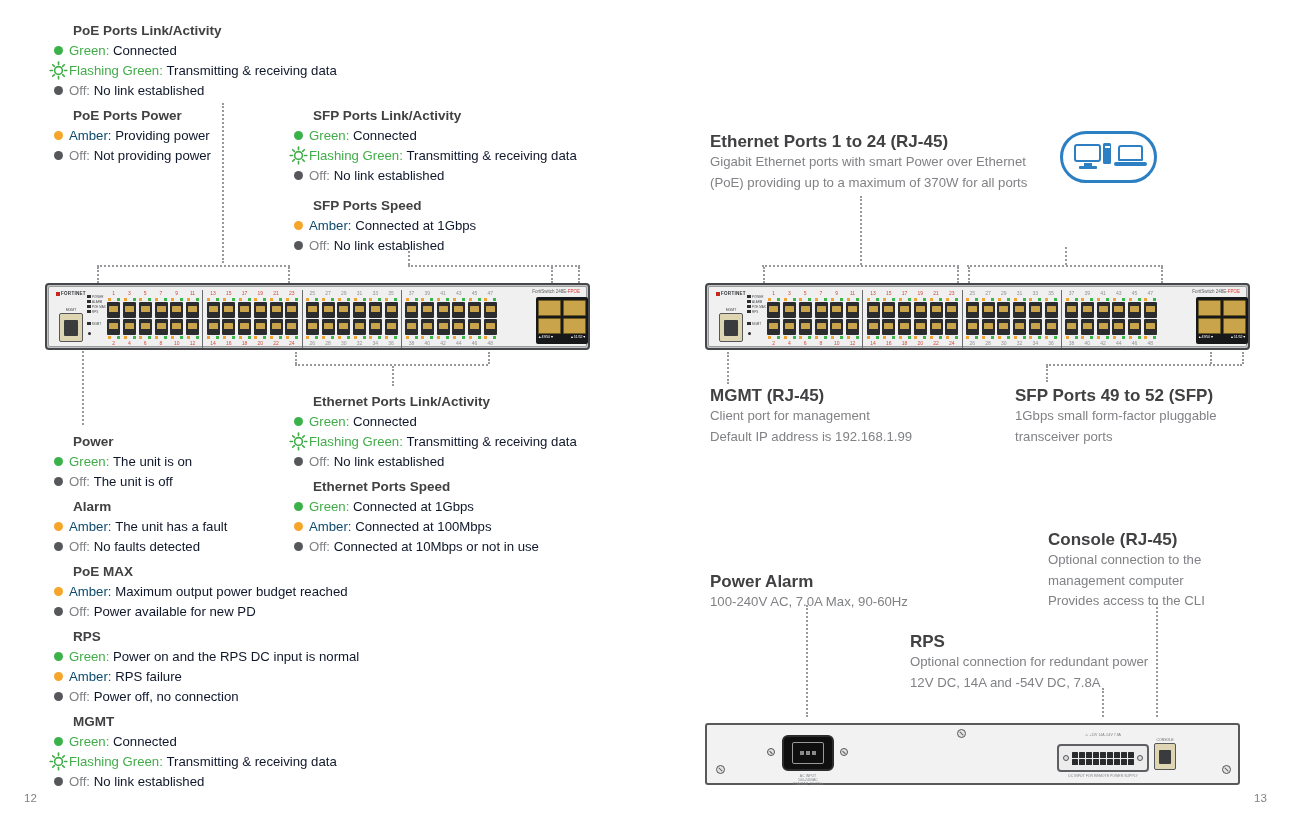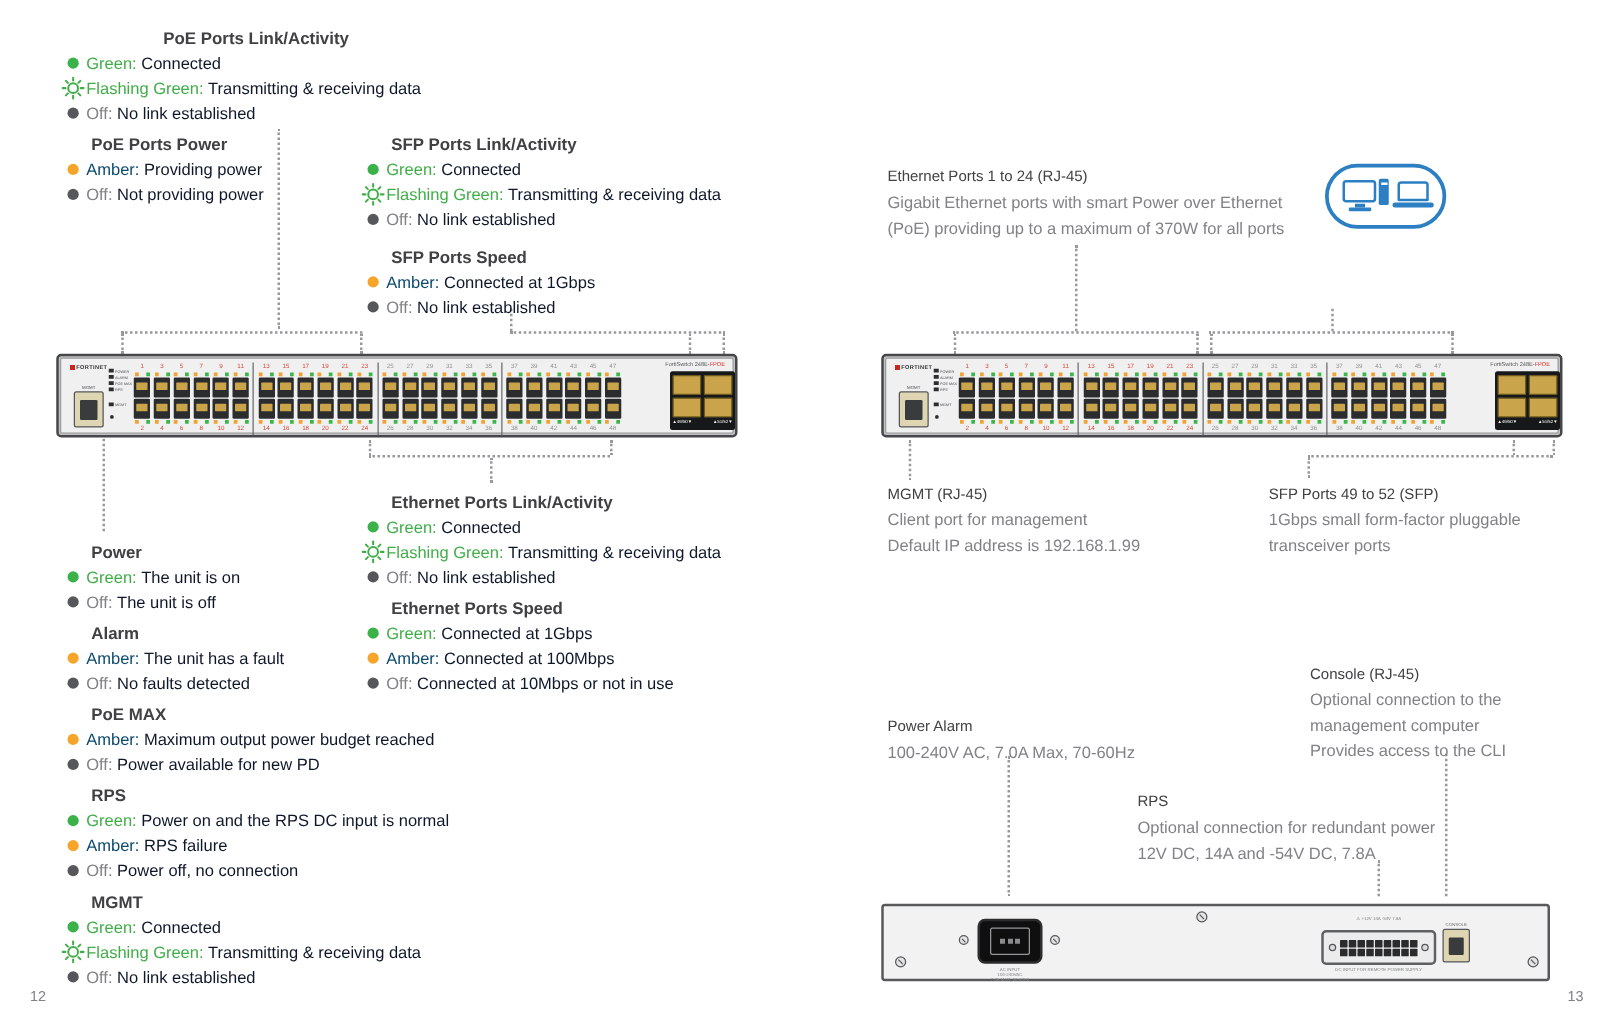--- a/index.html
+++ b/index.html
@@ -13,21 +13,21 @@
                 height:19px;line-height:19px;white-space:nowrap}
   .legend-row{display:flex;align-items:center;height:20px;white-space:nowrap}
   .lic{width:22px;flex:none;display:flex;justify-content:center;align-items:center;overflow:visible}
   .dot{width:9px;height:9px;border-radius:50%;display:block}
   .dot-green{background:#3bb14a}.dot-amber{background:#f5a52a}.dot-off{background:#55575a}
   .ltext{font-size:13.2px;color:#0f172a}
   .lab-green{color:#41ad49}.lab-amber{color:#0c4a6e}.lab-gray{color:#808285}
 
   
   .callout{position:absolute}
-  .callout-title{font-weight:normal;font-size:12px;color:#414042;height:21px;line-height:21px;white-space:nowrap}
+  .callout-title{font-weight:bold;font-size:17px;color:#414042;height:21px;line-height:21px;white-space:nowrap}
   .callout-line{font-size:13.2px;color:#808285;height:20.5px;line-height:20.5px;white-space:nowrap}
 
   
   .lead-h{position:absolute;height:0;border-top:2px dotted #97999c}
   .lead-v{position:absolute;width:0;border-left:2px dotted #97999c}
 
   
   .sw-chassis{position:absolute;width:545px;height:67px;background:#c2c3c5;
               border:2px solid #46474a;border-radius:4px;box-sizing:border-box}
   .sw-face{position:absolute;inset:1px;background:#f0f0f1;border:1px solid #9b9c9e;border-radius:2px}
@@ -148,21 +148,21 @@
       <div class="lead-v" style="left: 727px; top: 352px; height: 32px;"></div>
       <div class="lead-h" style="left: 1046px; top: 364px; width: 196px;"></div>
       <div class="lead-v" style="left: 1210px; top: 352px; height: 12px;"></div>
       <div class="lead-v" style="left: 1242px; top: 352px; height: 12px;"></div>
       <div class="lead-v" style="left: 1046px; top: 366px; height: 16px;"></div>
       <div class="lead-v" style="left: 806px; top: 605px; height: 112px;"></div>
       <div class="lead-v" style="left: 1102px; top: 688px; height: 29px;"></div>
       <div class="lead-v" style="left: 1156px; top: 603px; height: 114px;"></div>
     </div>
   <div class="layer" id="legend-layer">
-      <div class="legend" style="left: 47px; top: 21px; text-align: center;">
+      <div class="legend" style="left: 47px; top: 21px;">
         <div class="legend-title">PoE Ports Link/Activity</div>
         <div class="legend-row">
           <span class="lic">
             <span class="dot dot-green"></span>
           </span>
           <span class="ltext lab-green">Green: </span>
           <span class="ltext">&nbsp;Connected</span>
         </div>
         <div class="legend-row">
           <span class="lic">
@@ -450,21 +450,21 @@
         <div class="callout-line">transceiver ports</div>
       </div>
       <div class="callout" style="left: 1048px; top: 529px;">
         <div class="callout-title">Console (RJ-45)</div>
         <div class="callout-line">Optional connection to the</div>
         <div class="callout-line">management computer</div>
         <div class="callout-line">Provides access to the CLI</div>
       </div>
       <div class="callout" style="left: 710px; top: 571px;">
         <div class="callout-title">Power Alarm</div>
-        <div class="callout-line">100-240V AC, 7.0A Max, 70-60Hz</div>
+        <div class="callout-line">100-240V AC, 7.0A Max, 90-60Hz</div>
       </div>
       <div class="callout" style="left: 910px; top: 631px;">
         <div class="callout-title">RPS</div>
         <div class="callout-line">Optional connection for redundant power</div>
         <div class="callout-line">12V DC, 14A and -54V DC, 7.8A</div>
       </div>
     </div>
 
   <div class="sw-chassis" id="switch-left">
       <div class="sw-face">

